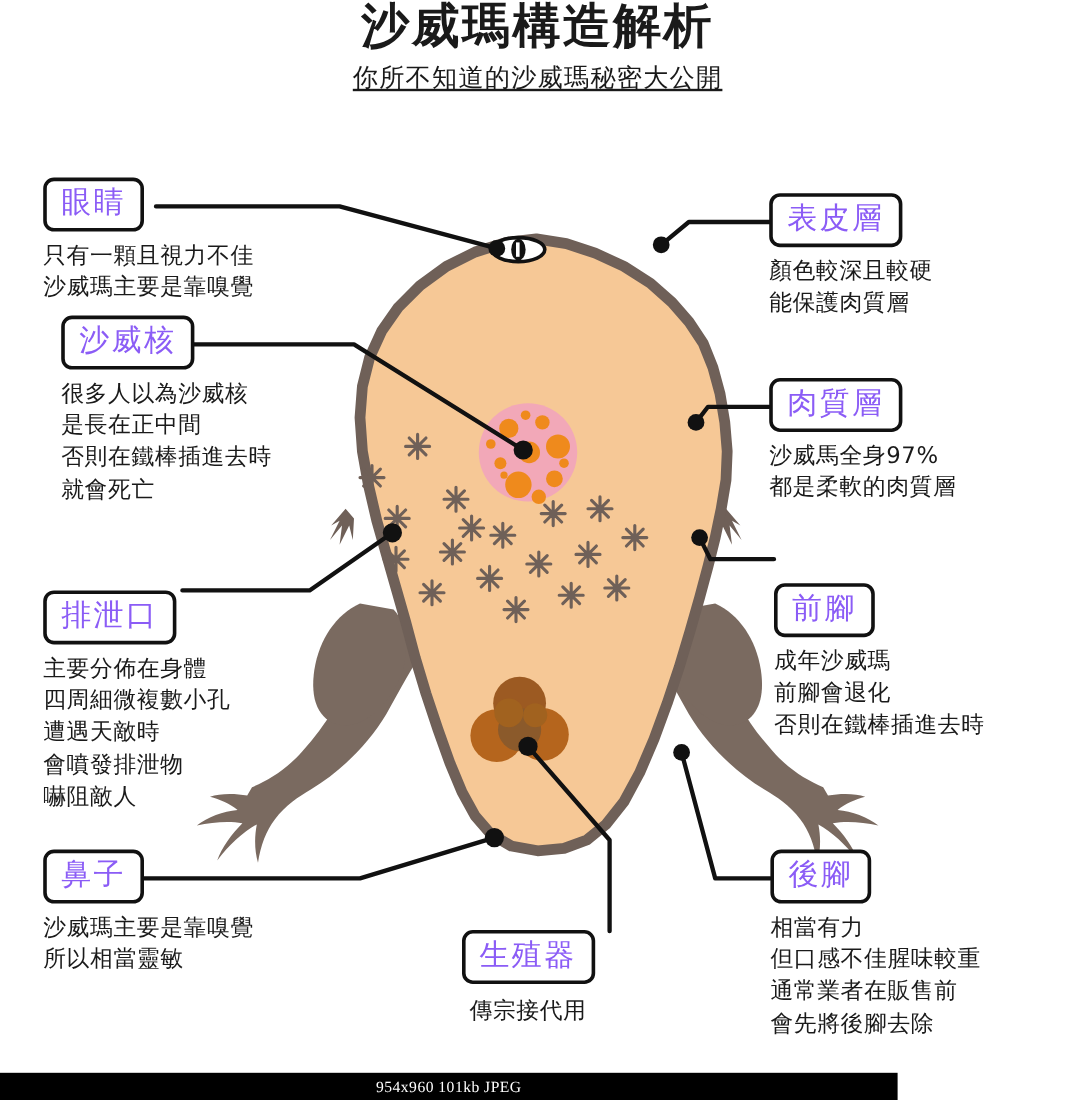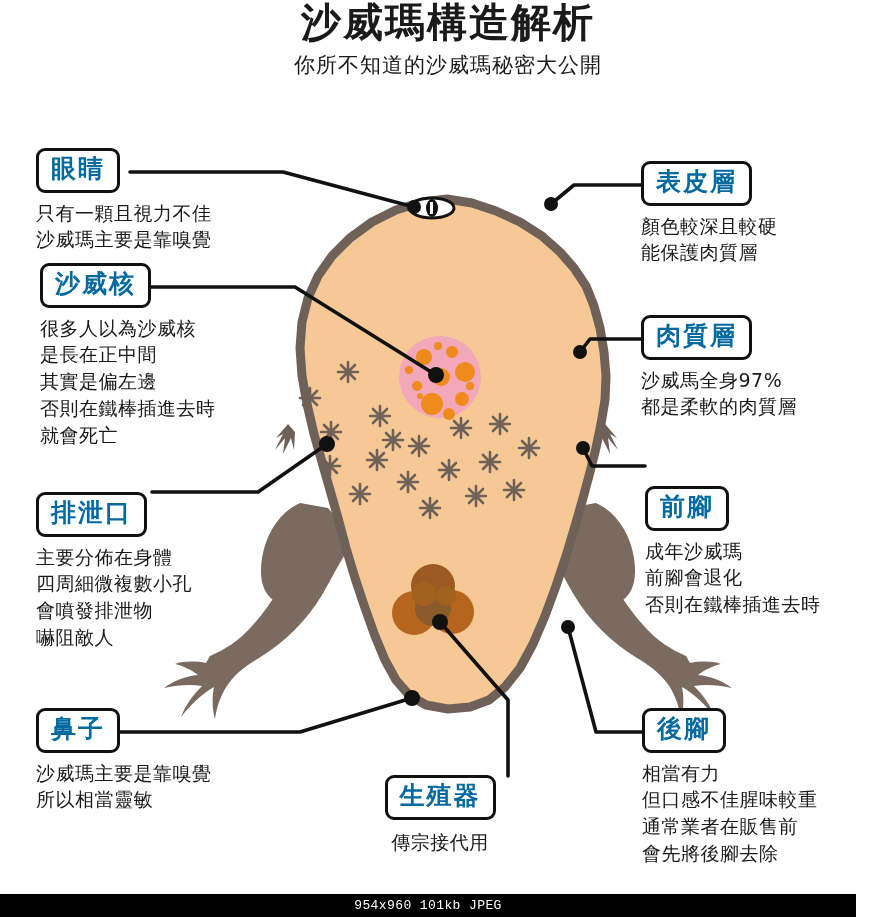--- a/index.html
+++ b/index.html
@@ -28,20 +28,21 @@
     letter-spacing: 2px;
     line-height: 1.12;
     color: #1a1a1a;
   }
   #subtitle {
     font-size: 21px;
     font-weight: normal;
     letter-spacing: 1px;
     margin-top: 6px;
     color: #1a1a1a;
+    text-decoration: underline;
   }
 
   
   #canvas {
     position: absolute;
     top: 0; left: 0;
     width: 896px; height: 894px;
   }
   #art {
     position: absolute;
@@ -54,47 +55,47 @@
   .callout {
     position: absolute;
   }
   .tag {
     display: inline-block;
     border: 3.5px solid #111111;
     border-radius: 9px;
     background: #ffffff;
     padding: 3px 12px 5px 12px;
     font-size: 25px;
-    font-weight: bold;
+    font-weight: normal;
     letter-spacing: 2px;
     line-height: 1.22;
-    color: #0369a1;
+    color: #8b5cf6;
     white-space: nowrap;
   }
   .desc {
     margin-top: 7px;
     font-size: 19px;
     line-height: 1.42;
     letter-spacing: 0.5px;
     color: #1a1a1a;
     white-space: nowrap;
   }
   .desc div { white-space: nowrap; }
   .callout.center { text-align: center; }
   .callout.center .desc { margin-top: 9px; }
 
   
   #statusbar {
     position: absolute;
     left: 0; bottom: 0;
-    width: 856px; height: 23px;
+    width: 748px; height: 23px;
     background: #000000;
     color: #ffffff;
     font-size: 13px;
-    font-family: Liberation Mono, monospace;
+    font-family: Liberation Serif, serif;
     display: flex;
     align-items: center;
     justify-content: center;
     letter-spacing: 0.4px;
   }
 </style>
 </head>
 <body>
 
 <div id="header">
@@ -263,36 +264,36 @@
   </svg>
 
   <div class="callout" style="left:36px; top:148px;">
     <div class="tag">眼睛</div>
     <div class="desc">
       <div>只有一顆且視力不佳</div>
       <div>沙威瑪主要是靠嗅覺</div>
     </div>
   </div>
 
-  <div class="callout" style="left:40px; top:263px;">
+  <div class="callout" style="left:51px; top:263px;">
     <div class="tag">沙威核</div>
     <div class="desc">
       <div>很多人以為沙威核</div>
       <div>是長在正中間</div>
-      <div>其實是偏左邊</div>
       <div>否則在鐵棒插進去時</div>
       <div>就會死亡</div>
     </div>
   </div>
 
   <div class="callout" style="left:36px; top:492px;">
     <div class="tag">排泄口</div>
     <div class="desc">
       <div>主要分佈在身體</div>
       <div>四周細微複數小孔</div>
+      <div>遭遇天敵時</div>
       <div>會噴發排泄物</div>
       <div>嚇阻敵人</div>
     </div>
   </div>
 
   <div class="callout" style="left:36px; top:708px;">
     <div class="tag">鼻子</div>
     <div class="desc">
       <div>沙威瑪主要是靠嗅覺</div>
       <div>所以相當靈敏</div>

